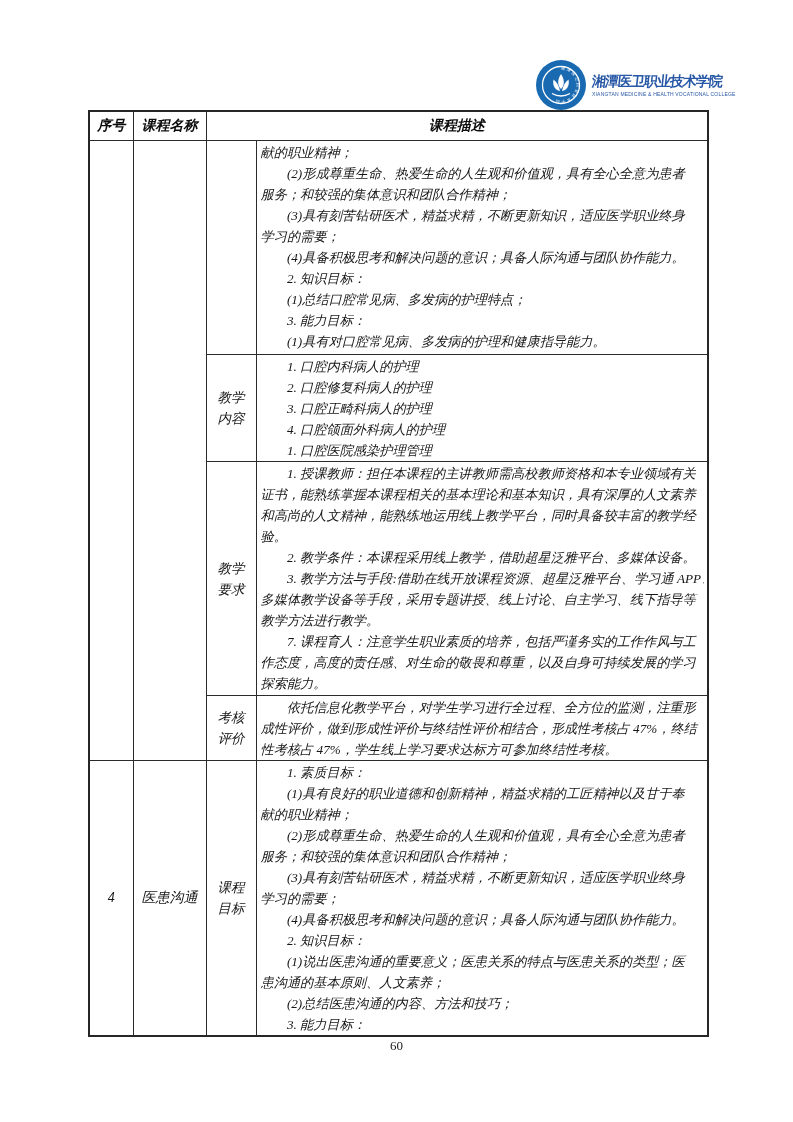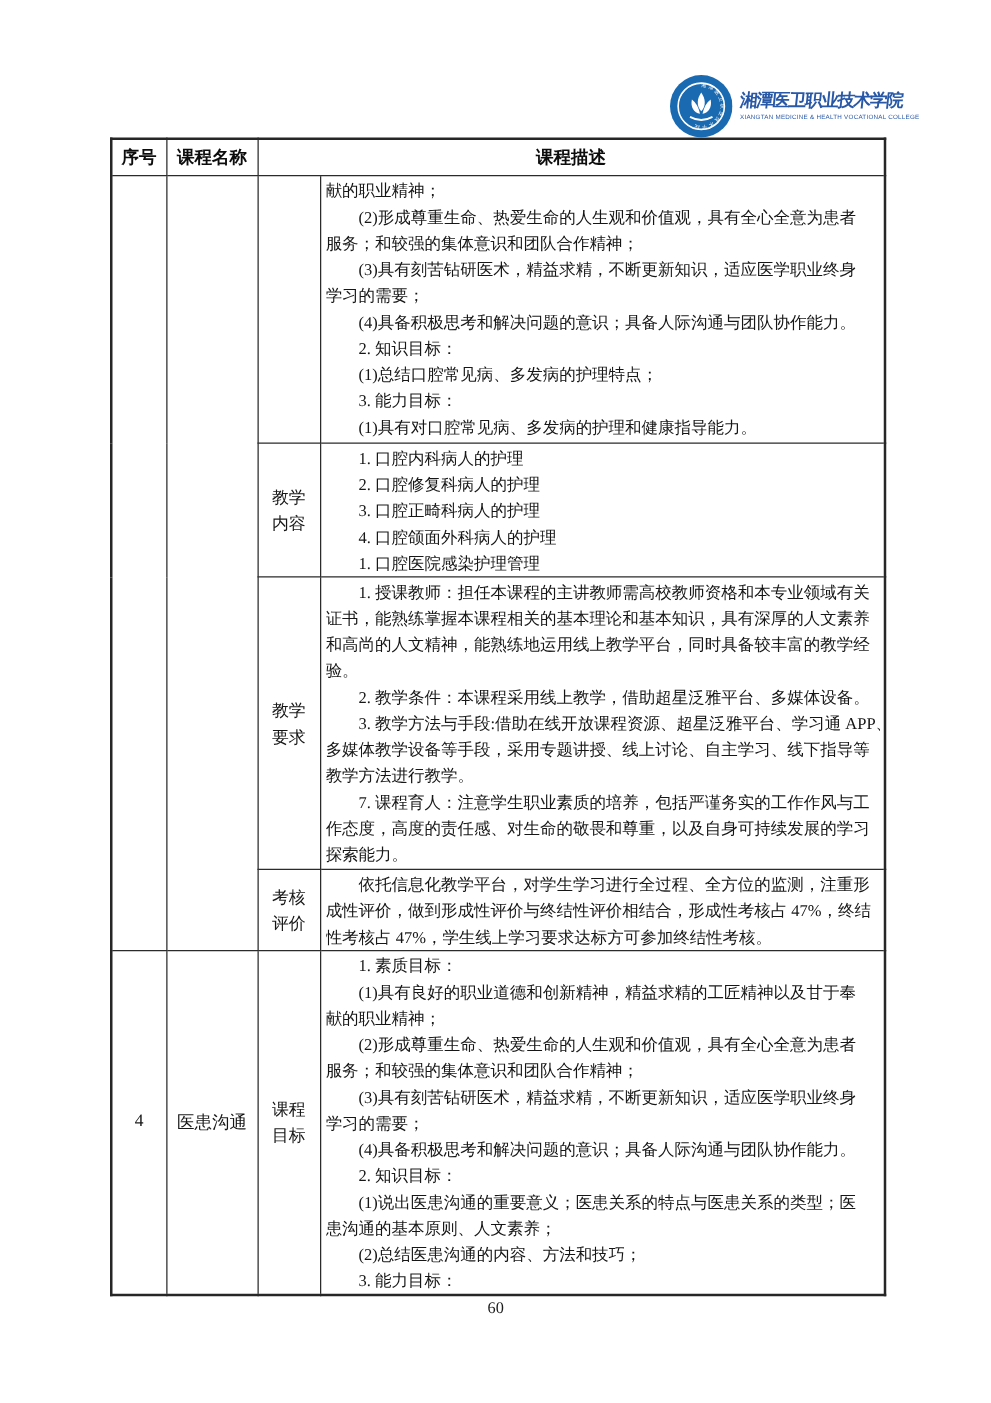--- a/index.html
+++ b/index.html
@@ -41,20 +41,21 @@
     position:absolute;left:88px;top:110px;
     width:619px;
     border-collapse:collapse;
     table-layout:fixed;
     border:2px solid #262626;
   }
   .course-table th,.course-table td{
     border:1px solid #2b2b2b;
     padding:0;
     vertical-align:middle;
+    font-style:italic;
   }
   .course-table th{
     font-family:"Liberation Sans","DejaVu Sans",sans-serif;
     font-weight:bold;
     font-size:14px;
     height:28px;
     text-align:center;
     color:#0d0d0d;
   }
   td.seq,td.course{

